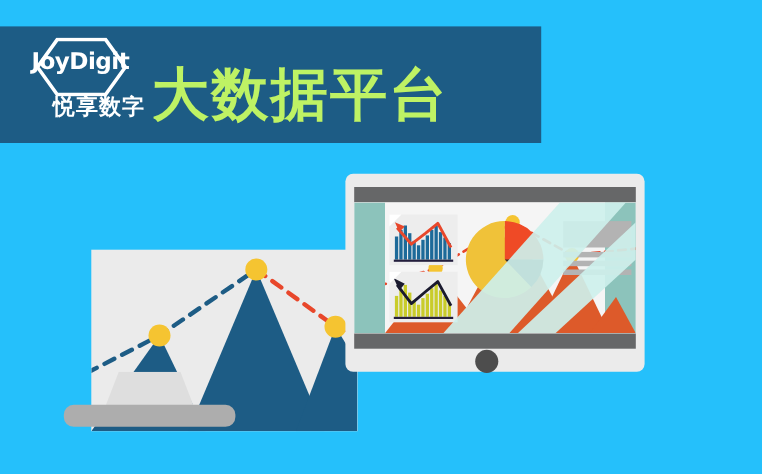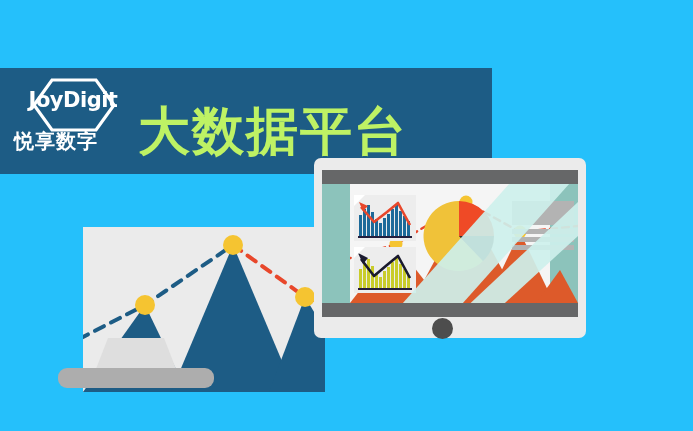--- a/index.html
+++ b/index.html
@@ -8,33 +8,32 @@
     background:#25c0fb;
     font-family:"Liberation Sans","DejaVu Sans",sans-serif;
     overflow:hidden;position:relative;
   }
   #stage{position:absolute;left:0;top:0;width:693px;height:431px;overflow:hidden;background:#25c0fb;}
 
   
   #header-banner{
     position:absolute;left:0;top:24px;width:492px;height:106px;
     background:#1d5c85;
-    margin-top:44px;
   }
   #logo-block{
     position:absolute;left:14px;top:8px;width:118px;height:90px;
   }
   #logo-hex{position:absolute;left:18px;top:2px;width:84px;height:54px;}
   #logo-word{
     position:absolute;left:0;top:12px;width:118px;text-align:center;
     color:#ffffff;font-size:21px;font-weight:bold;letter-spacing:-0.5px;
     font-family:"DejaVu Sans",sans-serif;
   }
   #logo-sub{
-    position:absolute;left:0;top:52px;width:118px;text-align:left;
+    position:absolute;left:0;top:52px;width:118px;text-align:right;
     color:#ffffff;font-size:20px;font-weight:bold;letter-spacing:1px;
   }
   #banner-title{
     position:absolute;left:138px;top:34px;
     color:#bef264;font-size:52px;font-weight:bold;letter-spacing:2px;
     line-height:58px;white-space:nowrap;
   }
 
   
   #left-panel{

